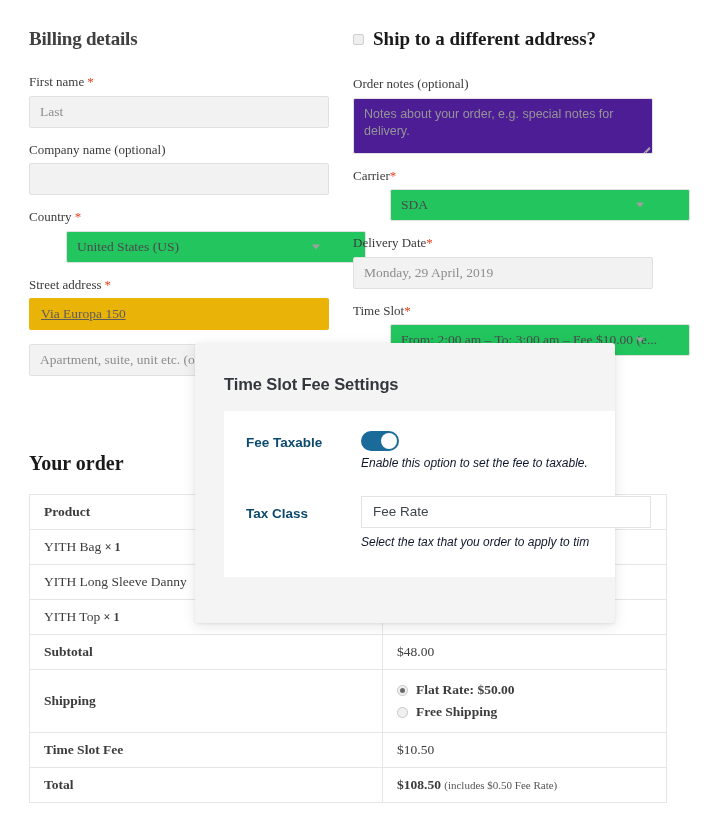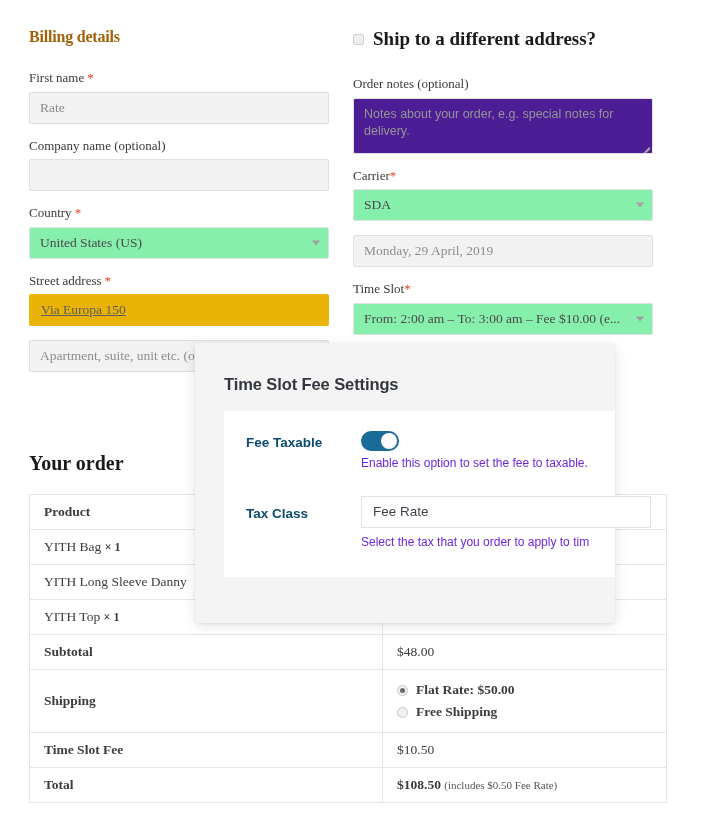--- a/index.html
+++ b/index.html
@@ -32,22 +32,22 @@
   .col-right {
     position: absolute;
     left: 353px;
     top: 28px;
     width: 300px;
   }
 
   h2.section-title {
     font-family: "Liberation Serif", serif;
     font-weight: bold;
-    font-size: 16px;
-    color: #a16207;
+    font-size: 19px;
+    color: #404040;
     margin: 0 0 24px 0;
     letter-spacing: -0.2px;
   }
 
   h2.ship-title {
     font-family: "Liberation Serif", serif;
     font-weight: bold;
     font-size: 19px;
     color: #1a1a1a;
     margin: 0 0 26px 0;
@@ -108,23 +108,24 @@
     position: absolute;
     right: 9px;
     top: 50%;
     transform: translateY(-50%);
     width: 0; height: 0;
     border-left: 4px solid transparent;
     border-right: 4px solid transparent;
     border-top: 5px solid #a0a0a0;
   }
   .fld.sel {
-    background: #86efac;
+    background: #22c55e;
     color: #4a4a4a;
     padding-right: 24px;
+    margin-left: 37px;
   }
 
   .ta {
     box-sizing: border-box;
     width: 100%;
     height: 56px;
     border: 1px solid #e0e0e0;
     background: #4c1d95;
     border-radius: 2px;
     padding: 7px 10px;
@@ -270,22 +271,23 @@
   .toggle .knob {
     position: absolute;
     right: 2px; top: 2px;
     width: 16px; height: 16px;
     border-radius: 50%;
     background: #ffffff;
   }
   .helper {
     position: absolute;
     font-family: "Liberation Sans", sans-serif;
+    font-style: italic;
     font-size: 12px;
-    color: #6d28d9;
+    color: #0f172a;
     white-space: nowrap;
   }
   .modal-input {
     position: absolute;
     box-sizing: border-box;
     height: 32px;
     border: 1px solid #e3e3e3;
     background: #ffffff;
     padding: 0 11px;
     font-family: "Liberation Sans", sans-serif;
@@ -300,21 +302,21 @@
 <body>
 
 <div class="page">
 
   <div class="col-left">
     <h2 class="section-title">Billing details</h2>
 
     <div class="row2">
       <div>
         <span class="fieldlabel"><span>First name</span><span class="req req-space">*</span></span>
-        <div class="fld">Rate</div>
+        <div class="fld">Last</div>
       </div>
     </div>
 
     <div class="block">
       <span class="fieldlabel">Company name (optional)</span>
       <div class="fld"></div>
     </div>
 
     <div class="block">
       <span class="fieldlabel"><span>Country</span><span class="req req-space">*</span></span>
@@ -353,20 +355,21 @@
 
     <div class="block">
       <span class="fieldlabel"><span>Carrier</span><span class="req req-tight">*</span></span>
       <div class="select-wrap">
         <div class="fld sel">SDA</div>
         <span class="caret"></span>
       </div>
     </div>
 
     <div class="block">
+      <span class="fieldlabel"><span>Delivery Date</span><span class="req req-tight">*</span></span>
       <div class="fld">Monday, 29 April, 2019</div>
     </div>
 
     <div class="block">
       <span class="fieldlabel"><span>Time Slot</span><span class="req req-tight">*</span></span>
       <div class="select-wrap">
         <div class="fld sel">From: 2:00 am – To: 3:00 am – Fee $10.00 (e...</div>
         <span class="caret"></span>
       </div>
     </div>

